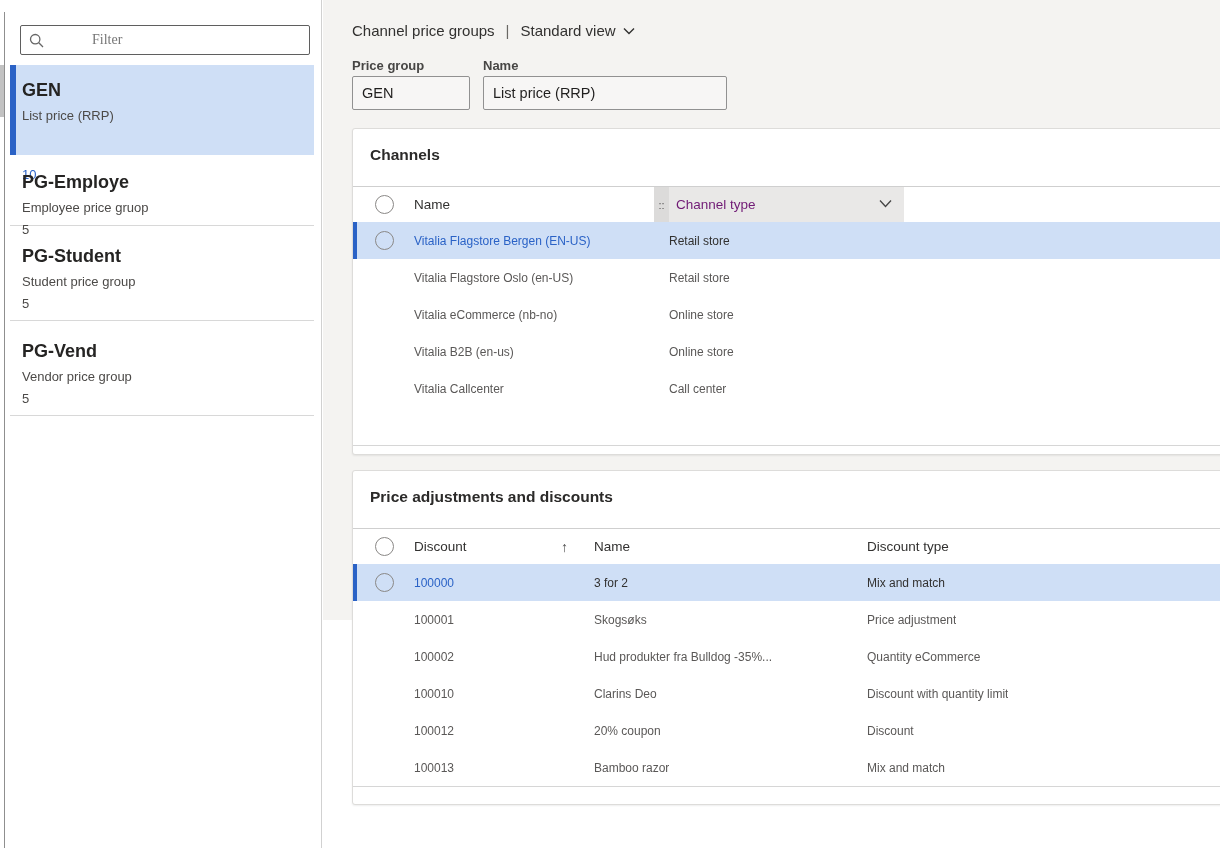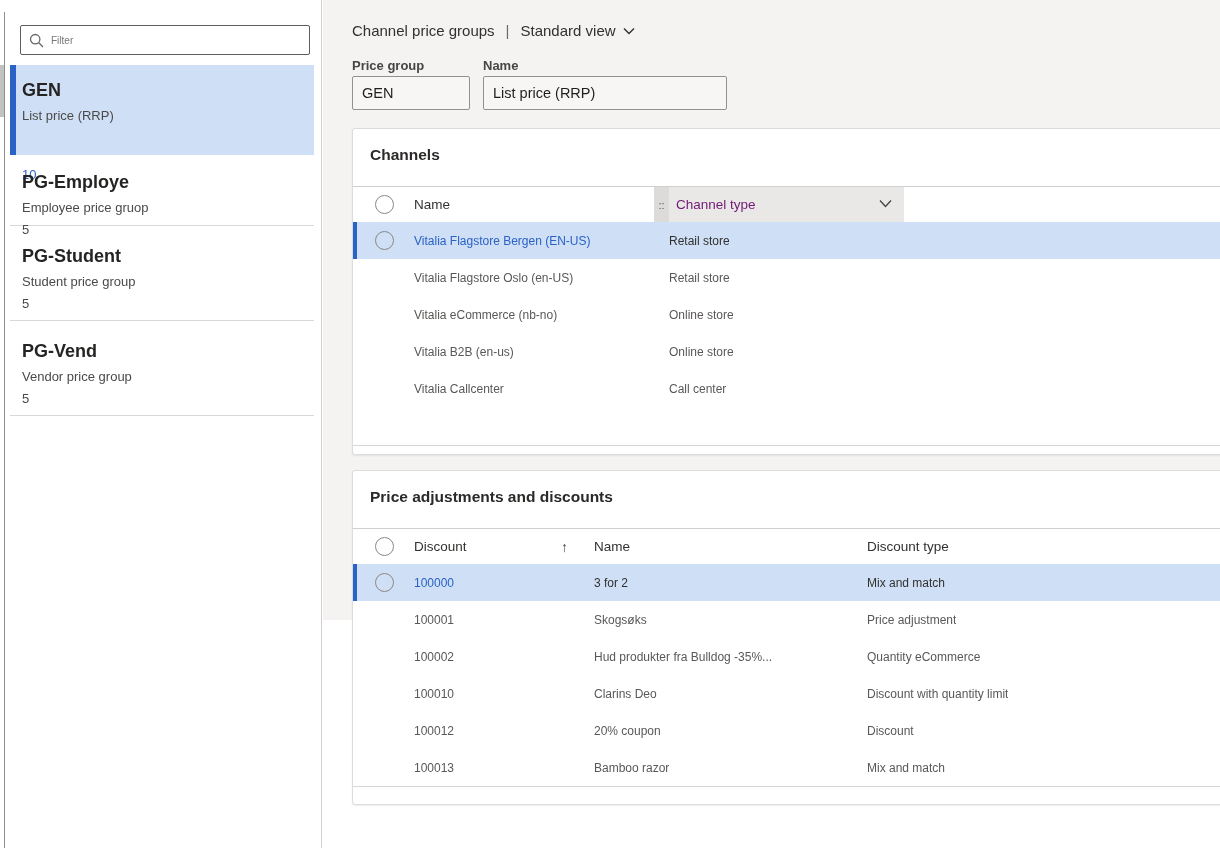--- a/index.html
+++ b/index.html
@@ -11,22 +11,22 @@
   .window-edge { position:absolute; left:4px; top:12px; bottom:0; width:1px; background:#8f8f8f; }
   .edge-scroll-thumb { position:absolute; left:0; top:65px; width:4px; height:52px; background:#c2c2c2; }
 
   
   .sidebar { position:absolute; left:5px; top:0; width:317px; height:848px;
              background:#fff; border-right:1px solid #d1d1d1; }
   .filter-box { position:absolute; left:15px; top:25px; width:290px; height:30px;
                 border:1px solid #5f5f5f; border-radius:2px; background:#fff;
                 display:flex; align-items:center; padding:0 8px; }
   .filter-box svg { flex:0 0 auto; margin-right:7px; }
-  .filter-box input { border:none; outline:none; width:100%; font-size:10px;
-                      font-family:Liberation Sans, sans-serif; color:#323130; background:transparent; }
+  .filter-box input { border:none; outline:none; width:100%; font-size:14px;
+                      font-family:Liberation Serif, serif; color:#323130; background:transparent;margin-left:41px; }
   .filter-box input::placeholder { color:#767676; }
 
   .side-list { position:absolute; left:5px; top:65px; right:7px; }
   .side-item { position:relative; padding:15px 12px 0 12px; height:95px; cursor:pointer; }
   .side-item.divider { border-bottom:1px solid #d8d8d8; }
   .side-item.selected { background:#cfdff6; height:90px; padding-top:13px; }
   .side-item.selected::before { content:""; position:absolute; left:0; top:0; bottom:0; width:6px; background:#2a62c6; }
   .si-title { font-size:18px; font-weight:700; color:#252423; line-height:24px; }
   .si-sub   { font-size:13px; color:#4c4a48; margin-top:6px; }
   .si-count { font-size:13px; color:#4c4a48; margin-top:7px; }

